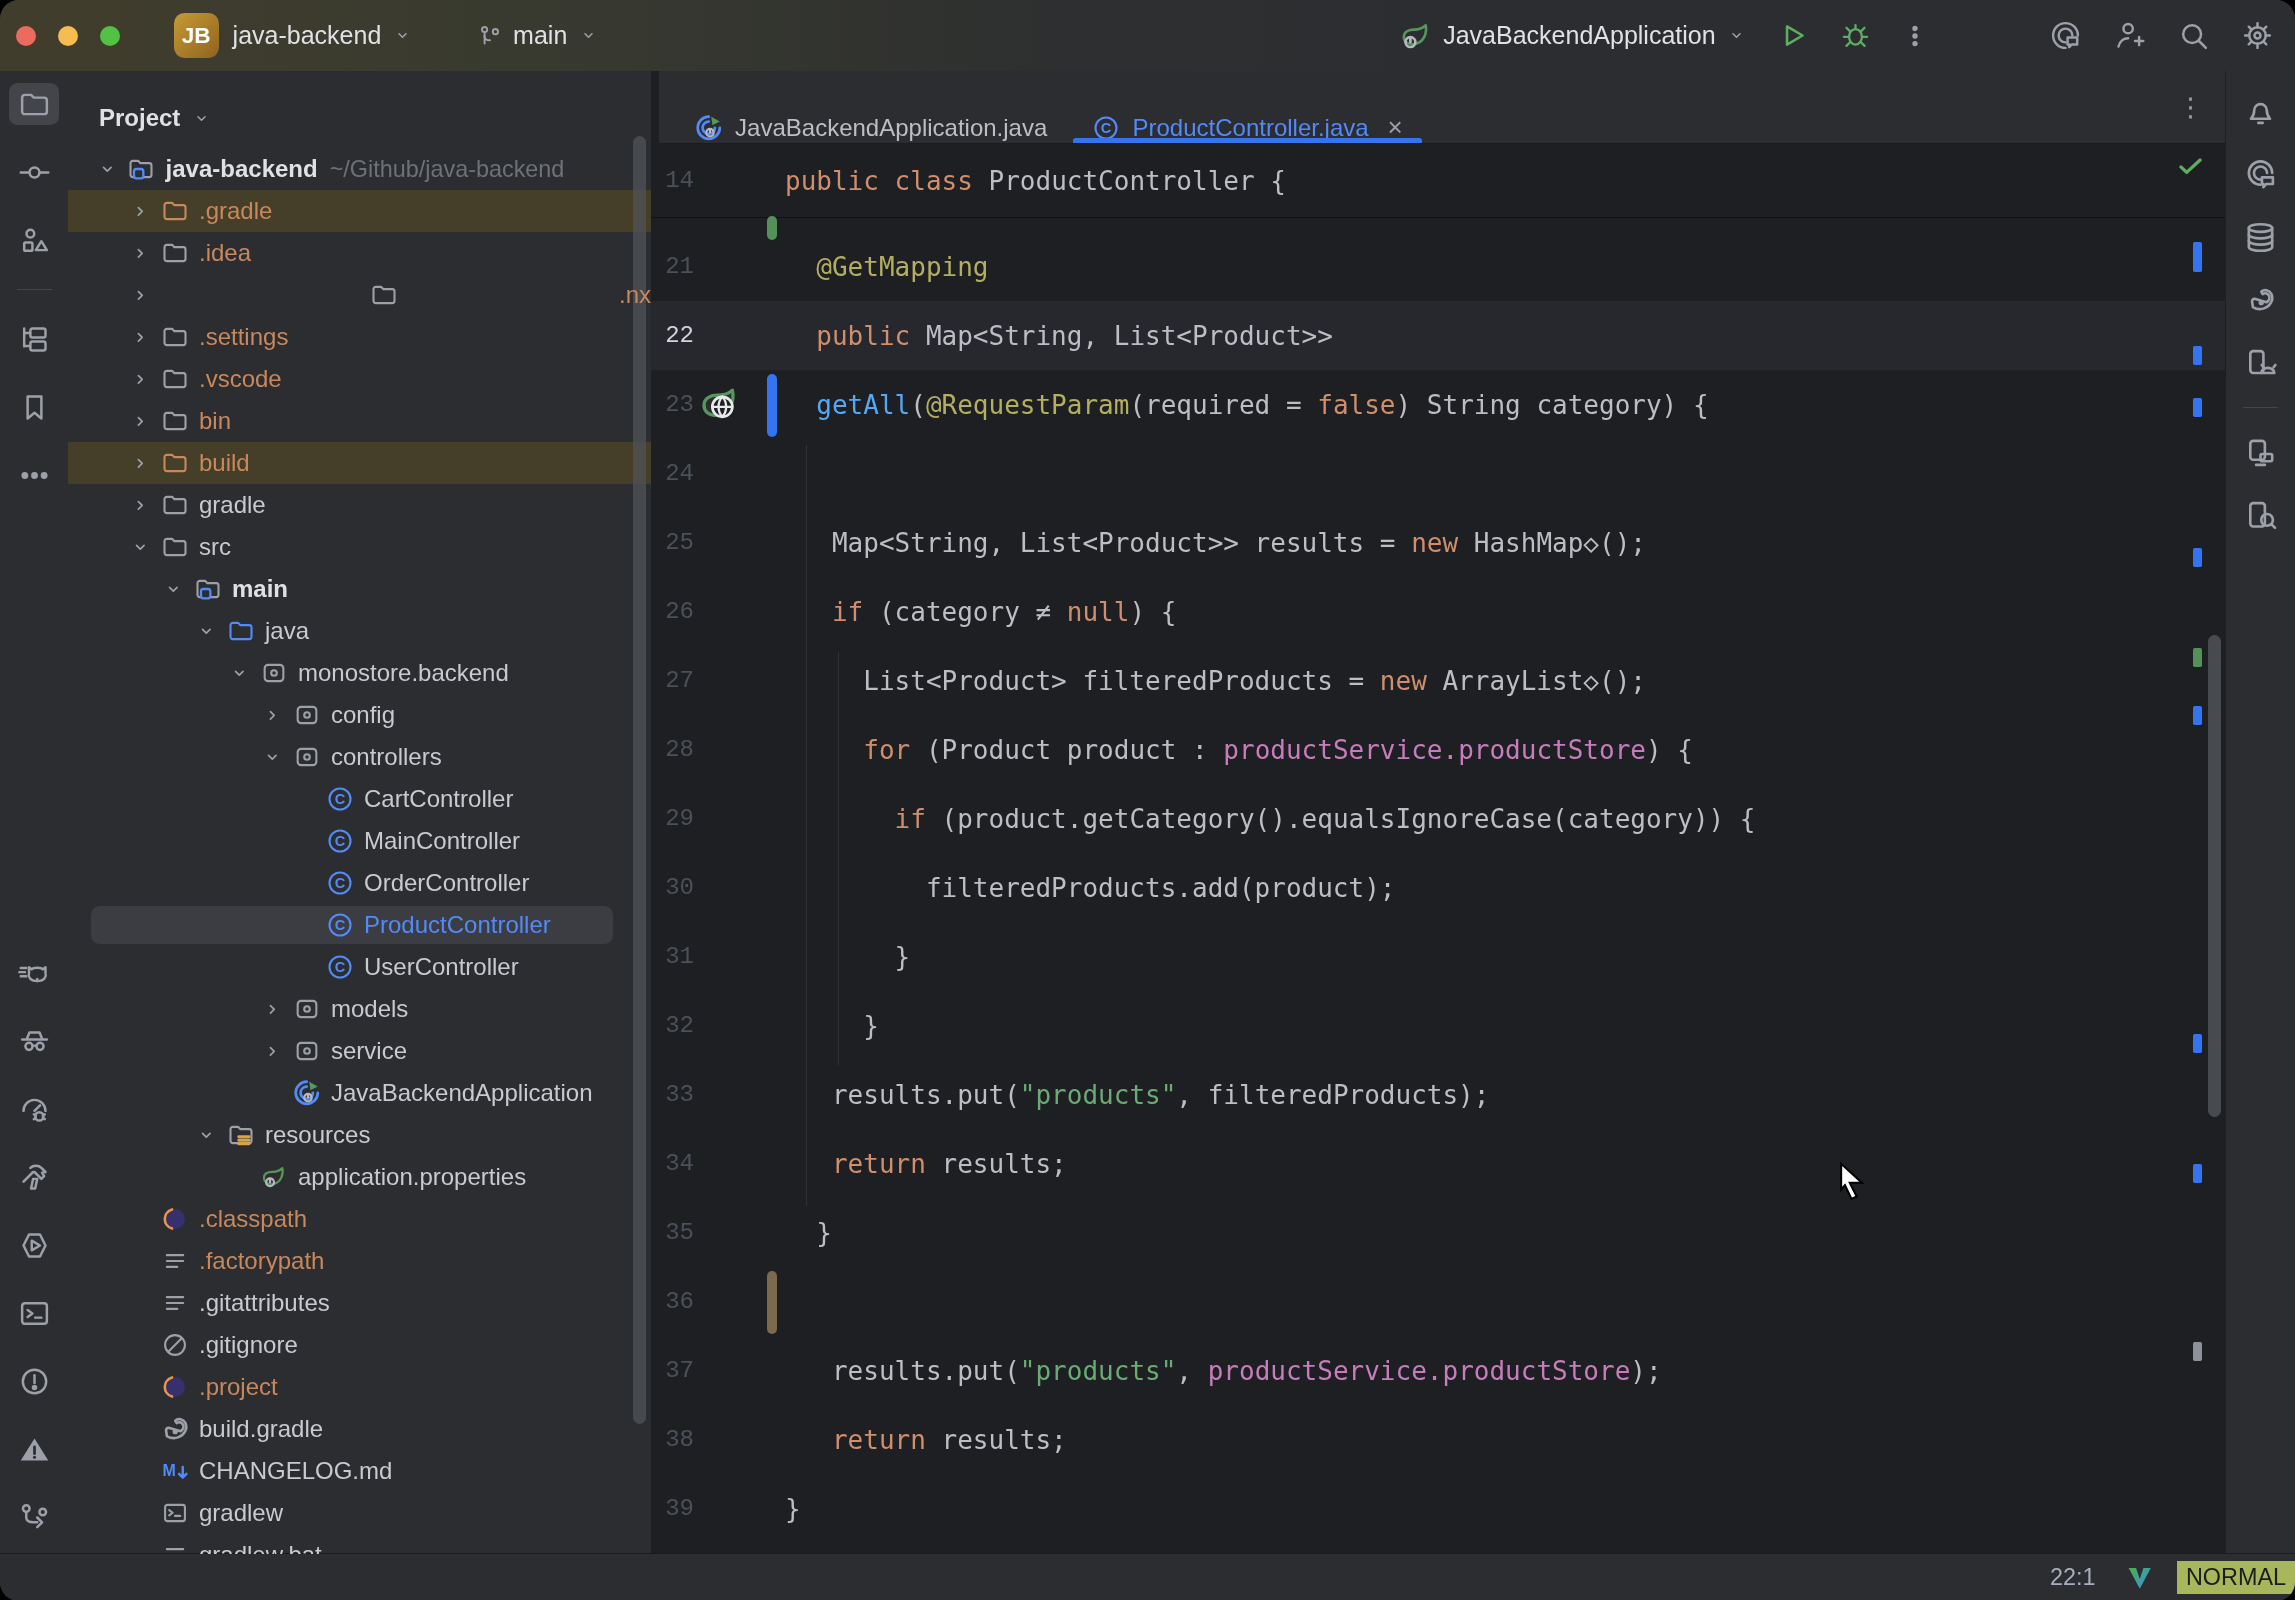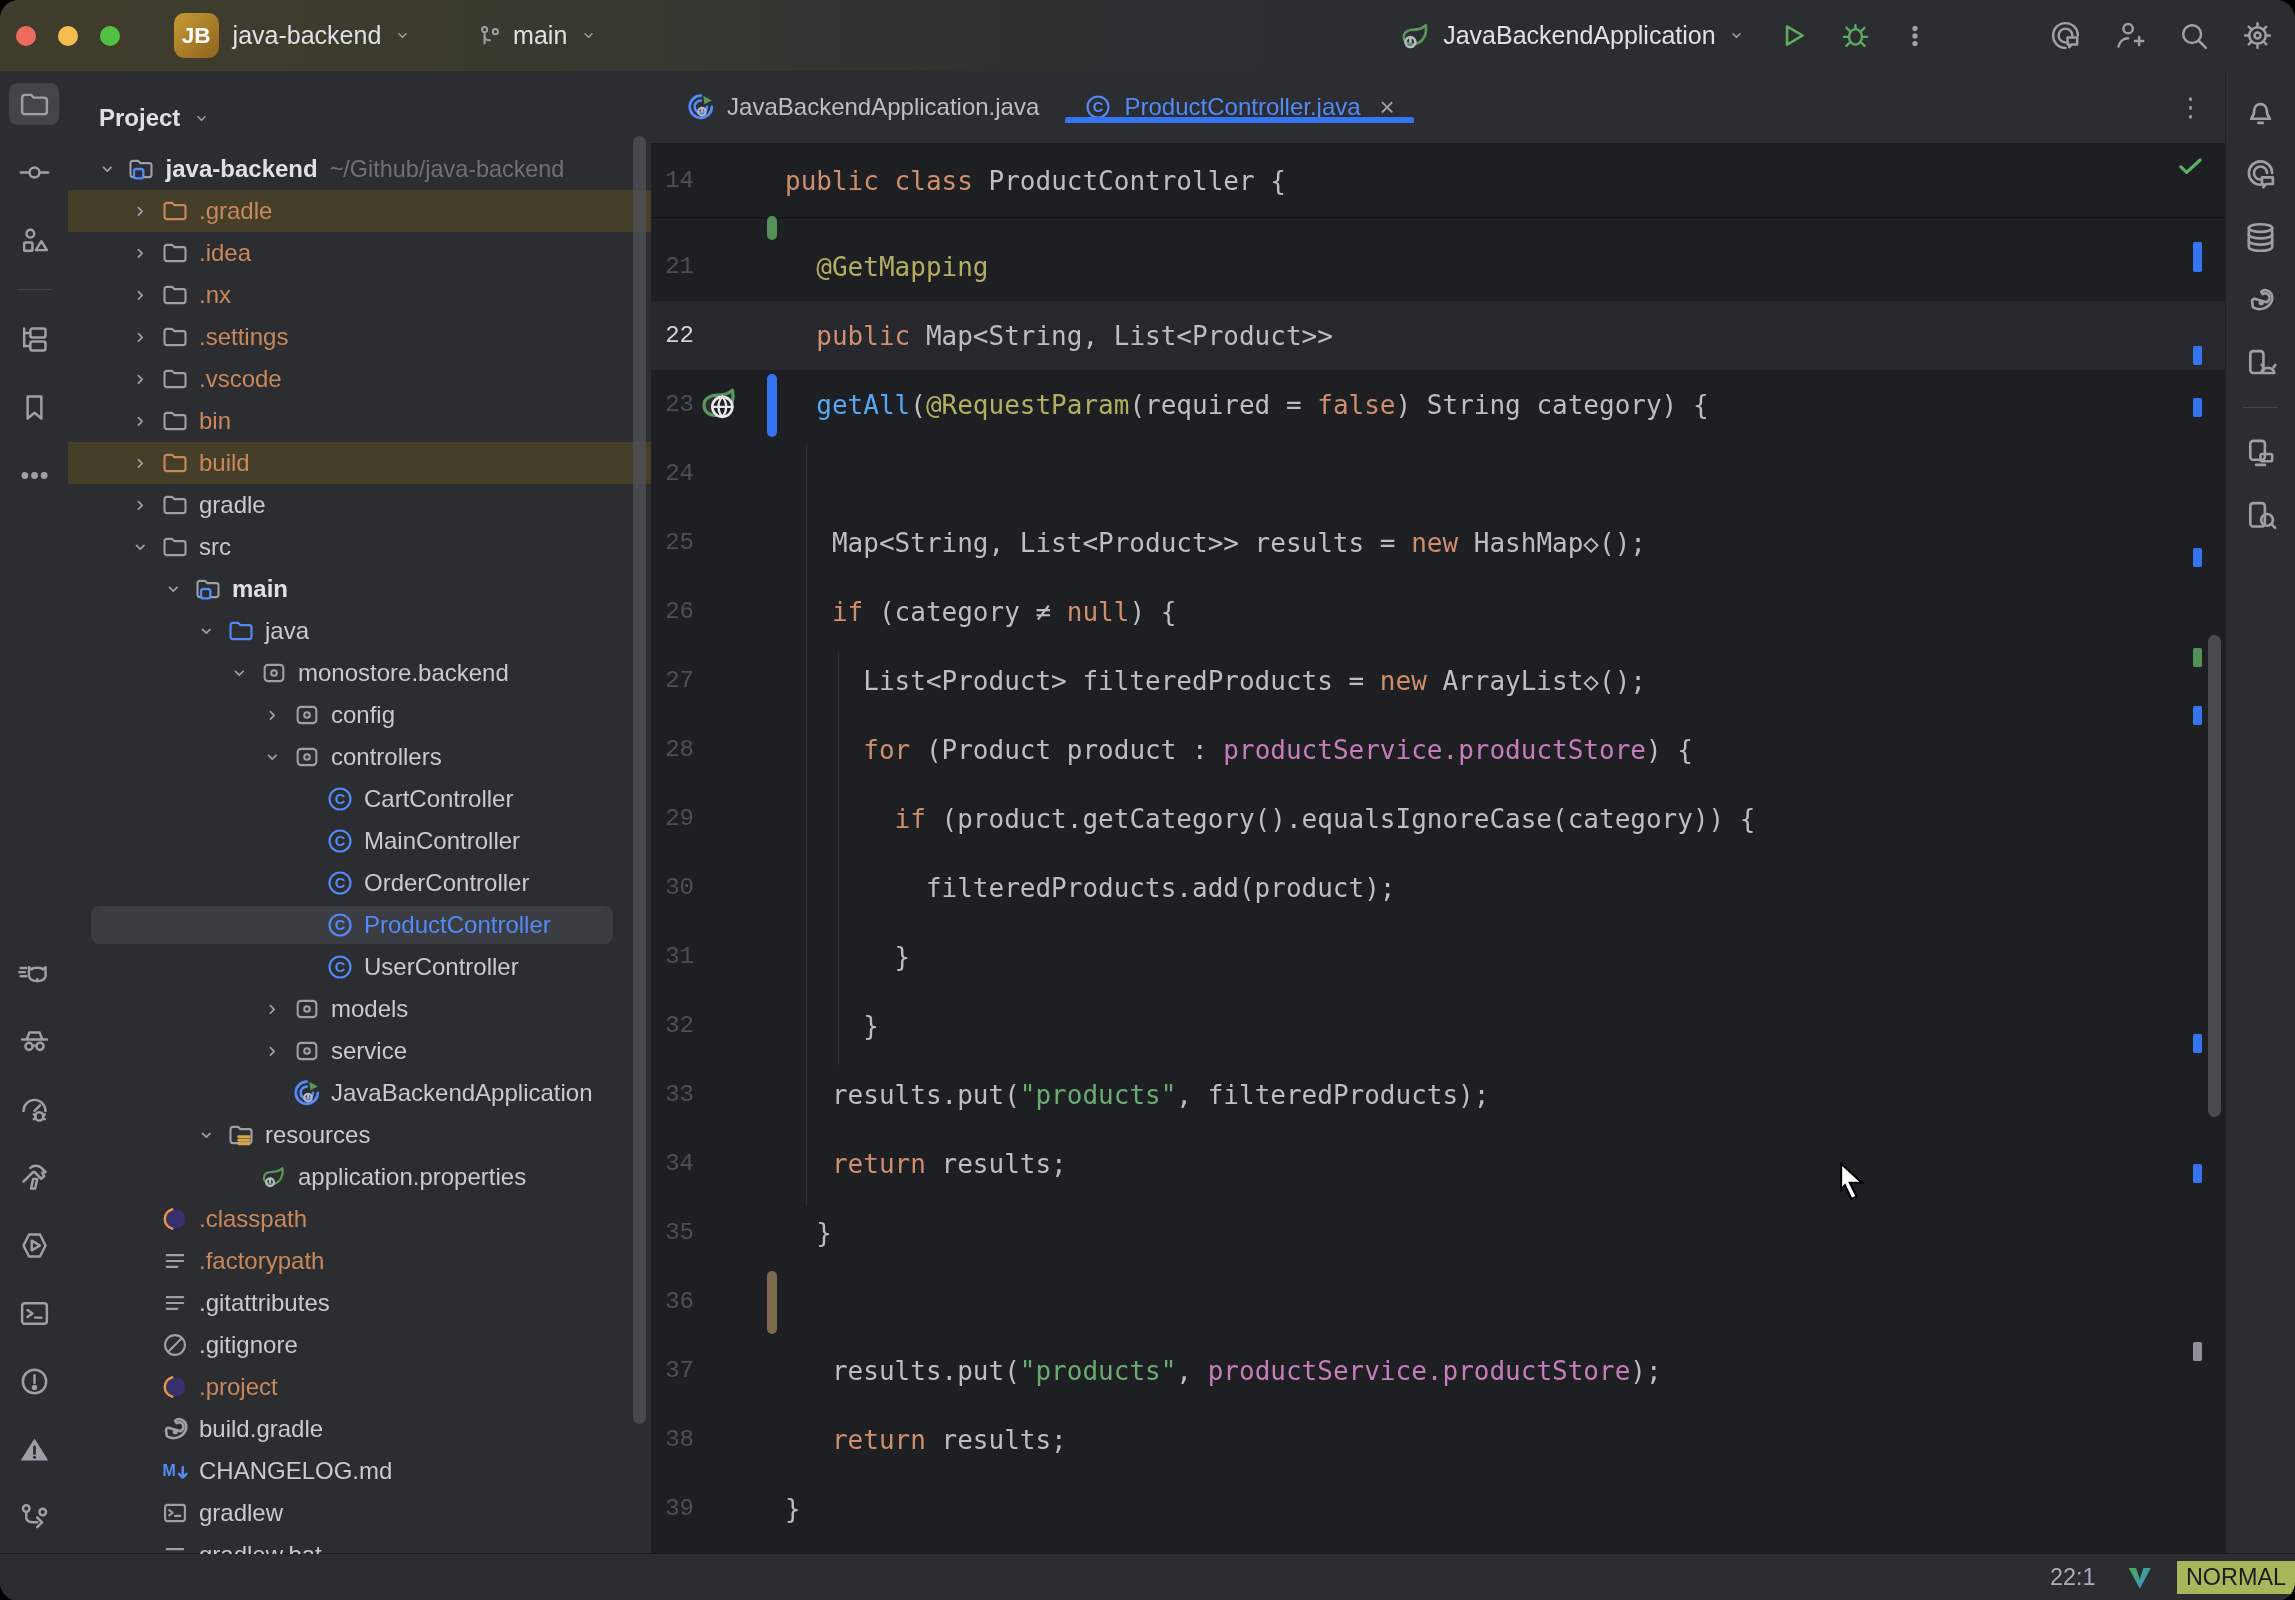--- a/index.html
+++ b/index.html
@@ -39,21 +39,21 @@
   .trow.excluded{background:#453E28;}
   .trow.selected::before{content:"";position:absolute;left:22.6px;right:38px;top:1.7px;bottom:1.7px;background:#3B3D42;border-radius:8.7px;}
   .chev{width:33px;display:inline-flex;justify-content:center;}
   .ticon{width:35px;display:inline-flex;justify-content:center;margin-right:7px;}
   .tlabel.bold{font-weight:bold;color:#DFE1E5;}
   .tlabel.orange{color:#C9885C;} .tlabel.blue{color:#548AF7;}
   .tpath{color:#6E7277;margin-left:12px;font-size:23.4px;}
   .pscroll{position:absolute;right:5.2px;top:65px;width:13px;height:1288px;border-radius:7px;background:#505357;opacity:.75;}
   
   .editor{position:absolute;left:651px;top:71px;bottom:47px;right:69px;background:#1E1F22;}
-  .tabbar{position:absolute;left:0;right:0;top:0;height:72px;background:#2B2D30;border-bottom:0.9px solid #1A1B1E;display:flex;align-items:center;padding-left:12px;}
+  .tabbar{position:absolute;left:8px;right:0;top:0;height:72px;background:#2B2D30;border-bottom:0.9px solid #1A1B1E;display:flex;align-items:flex-end;padding-left:12px;}
   .tab{position:relative;display:flex;align-items:center;gap:12px;padding:0 22.6px;font-size:24px;color:#BCBEC4;}
   .tab.active{color:#548AF7;}
   .tab.active::after{content:"";position:absolute;left:3.5px;right:3.5px;bottom:0;height:5.2px;border-radius:2.6px 2.6px 0 0;background:#3574F0;}
   .tab .close{color:#9DA0A8;font-size:26px;margin-left:7px;}
   .tab-more{position:absolute;right:22.6px;top:0;height:72px;display:flex;align-items:center;color:#9DA0A8;font-size:26px;letter-spacing:0;}
   .ebody{position:absolute;left:0;right:0;top:73px;bottom:0;overflow:hidden;}
   .sticky{height:73px;border-bottom:1.7px solid #121315;display:flex;align-items:center;background:#1E1F22;}
   .crows{position:relative;padding-top:14px;}
   .crow{position:relative;height:69px;display:flex;align-items:center;}
   .crow.current{background:#26282E;}
@@ -364,21 +364,21 @@
               <path d="M10 8l4 4-4 4"></path>
             </svg>
           </span>
           <span class="z ticon">
             <svg width="28" height="28" viewBox="0 0 24 24" fill="none" stroke="#9DA0A8" stroke-width="1.8" stroke-linecap="round" stroke-linejoin="round">
               <path d="M3 7c0-1.1.9-2 2-2h4.5l2 2H19c1.1 0 2 .9 2 2v8c0 1.1-.9 2-2 2H5c-1.1 0-2-.9-2-2z"></path>
             </svg>
           </span>
           <span class="z tlabel  orange">.idea</span>
         </div>
-        <div class="trow" style="padding-left: 56px;">
+        <div class="trow" style="padding-left: 56px; justify-content: space-between;">
           <span class="z chev">
             <svg width="22.6" height="22.6" viewBox="0 0 24 24" fill="none" stroke="#9DA0A8" stroke-width="1.8" stroke-linecap="round" stroke-linejoin="round">
               <path d="M10 8l4 4-4 4"></path>
             </svg>
           </span>
           <span class="z ticon">
             <svg width="28" height="28" viewBox="0 0 24 24" fill="none" stroke="#9DA0A8" stroke-width="1.8" stroke-linecap="round" stroke-linejoin="round">
               <path d="M3 7c0-1.1.9-2 2-2h4.5l2 2H19c1.1 0 2 .9 2 2v8c0 1.1-.9 2-2 2H5c-1.1 0-2-.9-2-2z"></path>
             </svg>
           </span>

